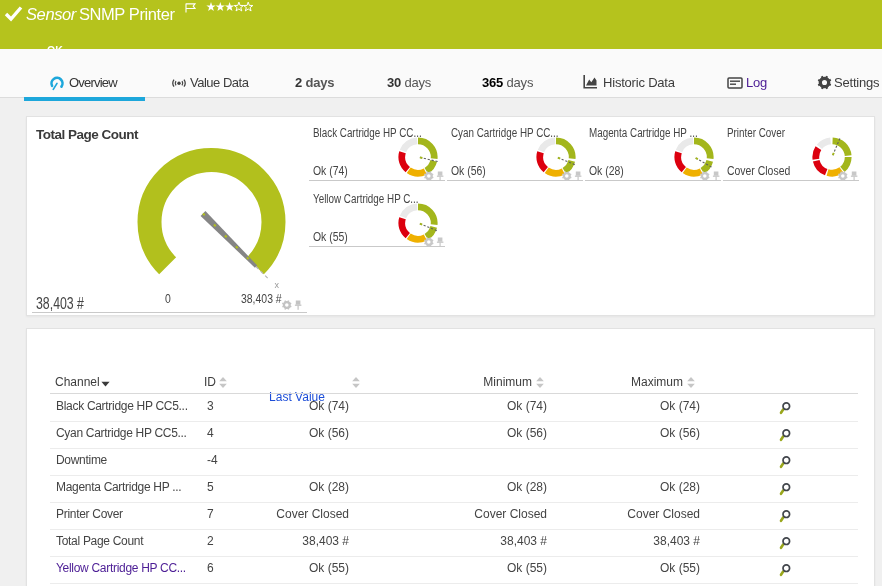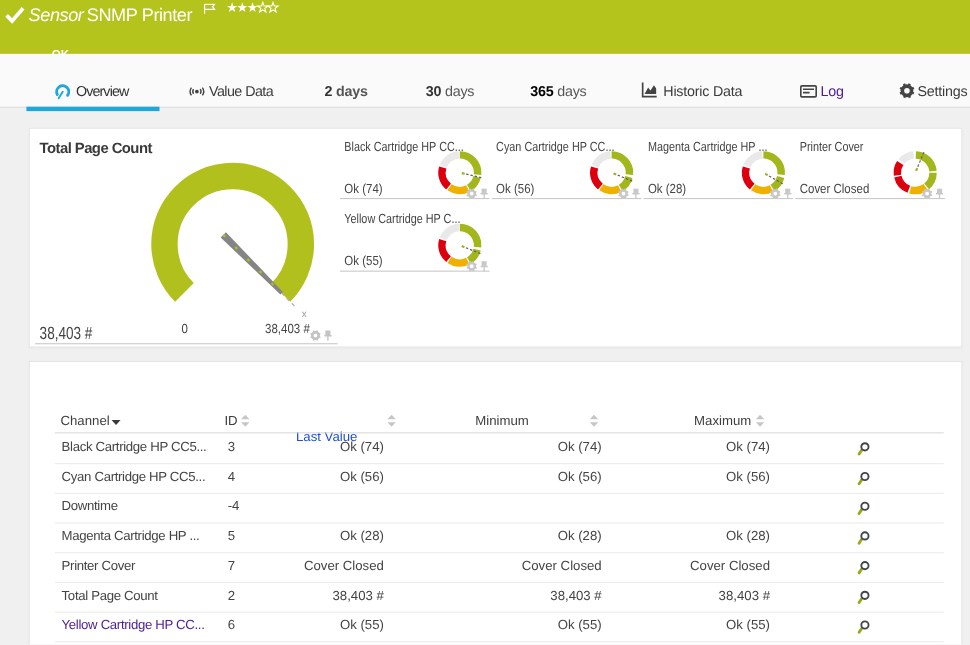--- a/index.html
+++ b/index.html
@@ -244,21 +244,21 @@
 <div class="abs" style="left:204px;top:375px;font-size:12px;color:#3d3d3d">ID</div>
 <svg style="position:absolute;left:219px;top:377px" width="8" height="11" viewBox="0 0 8 11">
     <polygon points="4,0 7.8,4.2 0.2,4.2" fill="#c6c6c6"></polygon>
     <polygon points="4,11 7.8,6.8 0.2,6.8" fill="#c6c6c6"></polygon>
   </svg>
 <div class="abs" style="left:247px;top:390px;width:100px;text-align:center;font-size:12px;color:#1d4ed8">Last Value</div>
 <svg style="position:absolute;left:352px;top:377px" width="8" height="11" viewBox="0 0 8 11">
     <polygon points="4,0 7.8,4.2 0.2,4.2" fill="#c6c6c6"></polygon>
     <polygon points="4,11 7.8,6.8 0.2,6.8" fill="#c6c6c6"></polygon>
   </svg>
-<div class="abs" style="left:432px;top:375px;width:100px;font-size:12px;color:#3d3d3d">Minimum</div>
+<div class="abs" style="left:432px;top:375px;width:100px;text-align:right;font-size:12px;color:#3d3d3d">Minimum</div>
 <svg style="position:absolute;left:536px;top:377px" width="8" height="11" viewBox="0 0 8 11">
     <polygon points="4,0 7.8,4.2 0.2,4.2" fill="#c6c6c6"></polygon>
     <polygon points="4,11 7.8,6.8 0.2,6.8" fill="#c6c6c6"></polygon>
   </svg>
 <div class="abs" style="left:583px;top:375px;width:100px;text-align:right;font-size:12px;color:#3d3d3d">Maximum</div>
 <svg style="position:absolute;left:687px;top:377px" width="8" height="11" viewBox="0 0 8 11">
     <polygon points="4,0 7.8,4.2 0.2,4.2" fill="#c6c6c6"></polygon>
     <polygon points="4,11 7.8,6.8 0.2,6.8" fill="#c6c6c6"></polygon>
   </svg>
 <div class="abs" style="left:50px;top:393px;width:808px;height:1px;background:#d9d9d9"></div>

